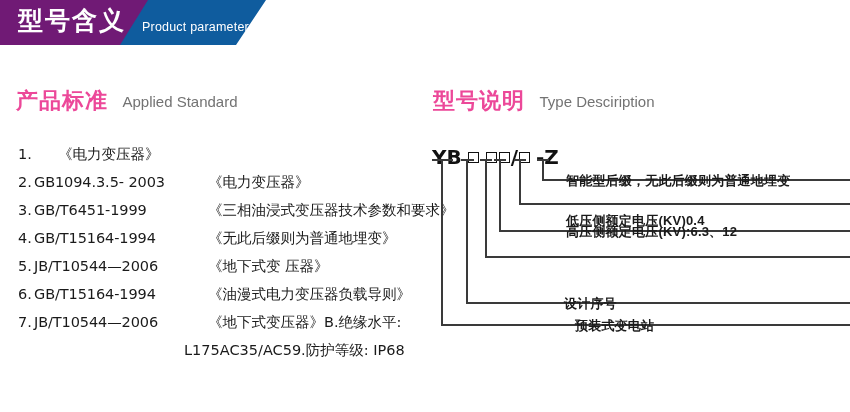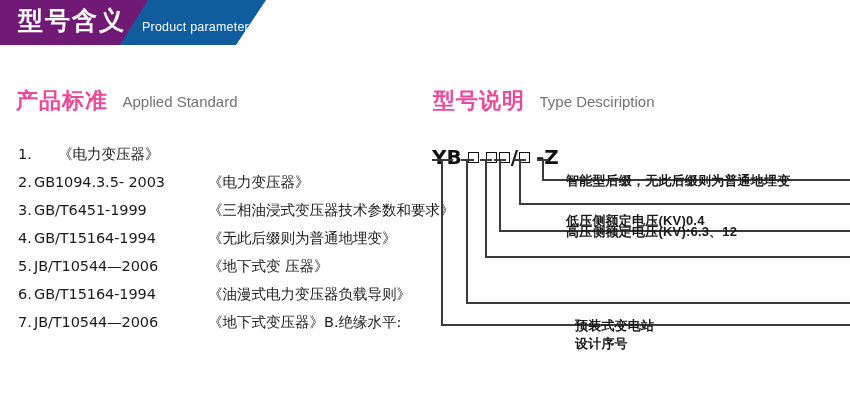--- a/index.html
+++ b/index.html
@@ -164,20 +164,21 @@
     <span class="std-code">GB/T15164-1994</span>
     <span class="std-name">《油漫式电力变压器负载导则》</span>
   </div>
 
   <div class="std-row">
     <span class="std-num">7.</span>
     <span class="std-code">JB/T10544—2006</span>
     <span class="std-name">《地下式变压器》B.绝缘水平:</span>
   </div>
 
+  <div class="std-cont">L175AC35/AC59.防护等级: IP68</div>
 </div>
 
 <div class="diagram">
 
   <div class="code-line">
     <span>YB</span><span class="gap"></span><span class="sq"></span><span class="gap"></span><span class="sq"></span><span class="sq"></span><span class="slash">/</span><span class="sq"></span><span class="gap"></span><span>-</span><span>Z</span>
   </div>
 
   <svg class="leaders" viewBox="0 0 430 210">
     <g stroke="#3a3a3a" stroke-width="1.8" fill="none" shape-rendering="crispEdges">
@@ -199,15 +200,15 @@
 
       <polyline points="100,20 100,64 430,64"></polyline>
 
       <polyline points="123,20 123,40 430,40"></polyline>
     </g>
   </svg>
 
   <div class="rlabel" style="left:146px;top:32px;">智能型后缀，无此后缀则为普通地埋变</div>
   <div class="rlabel" style="left:146px;top:72px;">低压侧额定电压(KV)0.4</div>
   <div class="rlabel" style="left:146px;top:83px;">高压侧额定电压(KV):6.3、12</div>
-  <div class="rlabel" style="left:155px;top:155px;margin-top:40px;">设计序号</div>
+  <div class="rlabel" style="left:144px;top:155px;">设计序号</div>
   <div class="rlabel" style="left:155px;top:177px;">预装式变电站</div>
 </div>
 
 </body></html>

